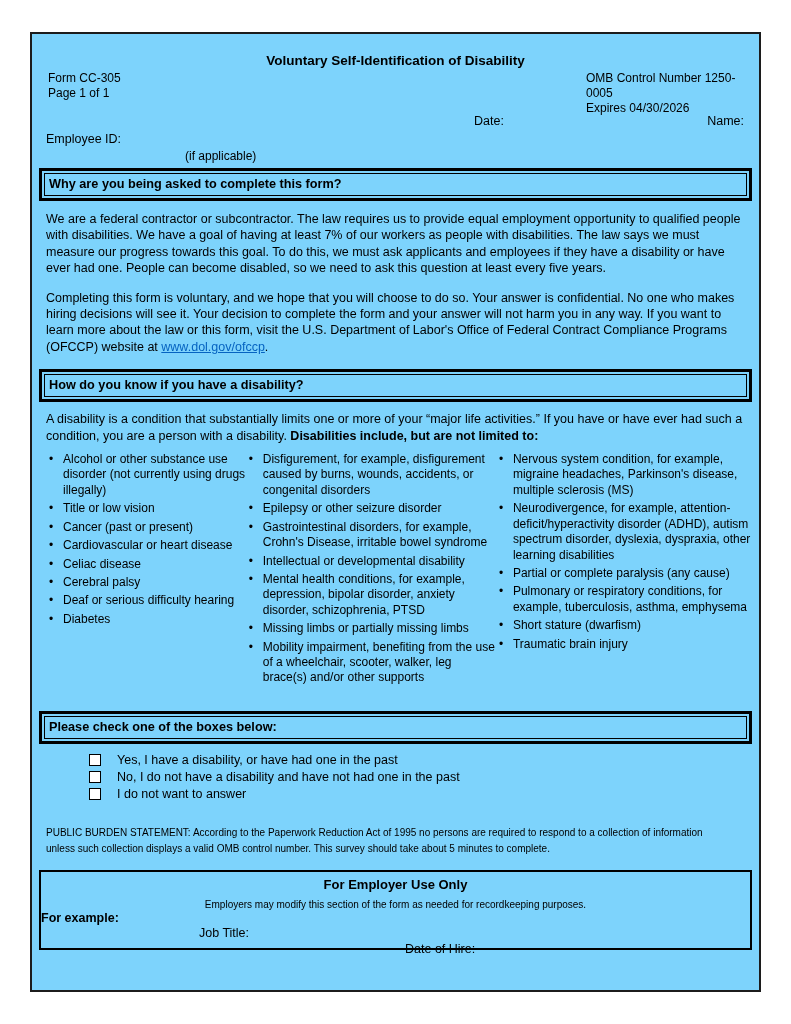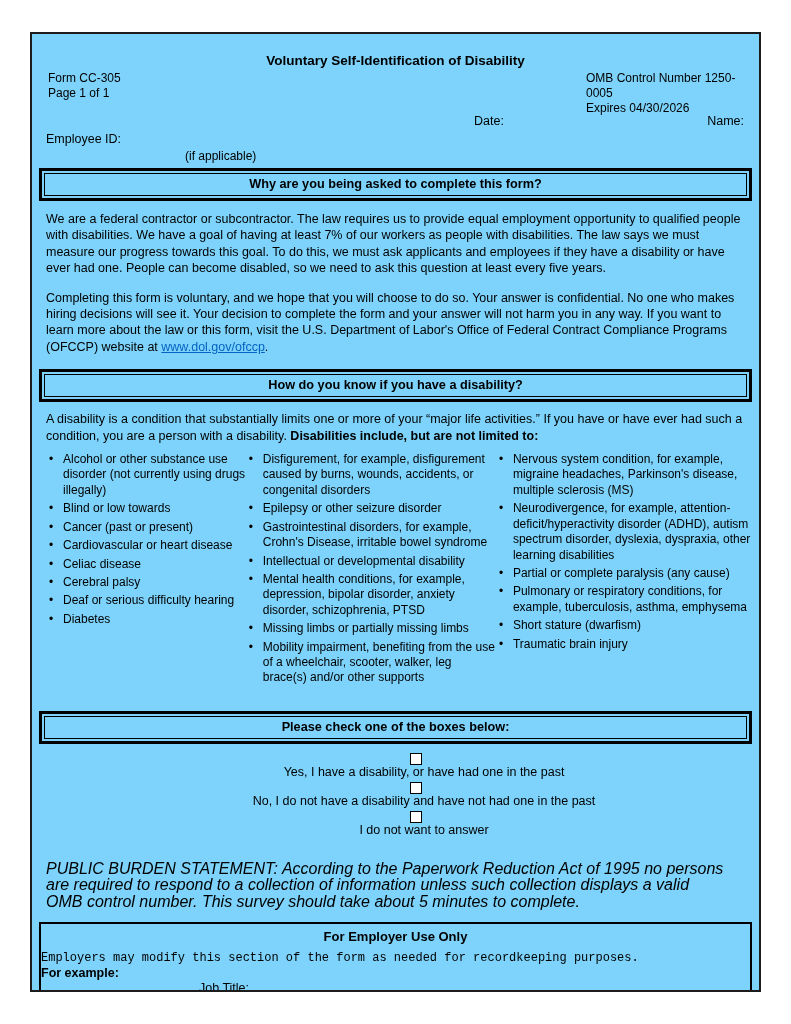--- a/index.html
+++ b/index.html
@@ -63,21 +63,21 @@
     font-size: 12px;
   }
   .section-box {
     margin: 5px 7px 0 7px;
     border: 3px solid #000;
     padding: 2px;
   }
   .section-box-inner {
     border: 1px solid #000;
     padding: 3px 4px 4px 4px;
-    text-align: center;
+    text-align: left;
     font-weight: bold;
     font-size: 12.7px;
   }
   .para {
     margin: 10px 15px 0 14px;
     font-size: 12.5px;
     line-height: 16.4px;
   }
   .para.second {
     margin-top: 13px;
@@ -114,53 +114,50 @@
     top: 0;
   }
   .check-section {
     margin: 9px 0 0 57px;
     font-size: 12.5px;
   }
   .check-row {
     display: flex;
     align-items: center;
     margin-bottom: 3px;
-    flex-direction: column;
   }
   .checkbox {
     display: inline-block;
     width: 10px;
     height: 10px;
     border: 1.5px solid #000;
     box-sizing: content-box;
     margin-right: 16px;
     flex: 0 0 auto;
     background: #fff;
   }
   .burden {
     margin: 24px 31px 0 14px;
-    font-size: 16px;
+    font-size: 10px;
     line-height: 16.4px;
-    font-style: italic;
   }
   .employer-box {
     margin: 12px 7px 0 7px;
     border: 2px solid #000;
     padding: 5px 0 6px 0;
   }
   .employer-title {
     text-align: center;
     font-weight: bold;
     font-size: 13px;
   }
   .employer-line1 {
-    text-align: left;
-    font-size: 12px;
+    text-align: center;
+    font-size: 10px;
     margin-top: 7px;
-    font-family: Liberation Mono, monospace;
   }
   .employer-line2 {
     text-align: left;
     font-size: 12.5px;
     margin-top: 1px;
     font-weight: bold;
   }
   .employer-labels {
     position: relative;
     height: 16px;
@@ -212,21 +209,21 @@
   </div>
 
   <div class="para" style="margin-top:9px">
     <span>A disability is a condition that substantially limits one or more of your “major life activities.” If you have or have ever had such a condition, you are a person with a disability. </span><span class="bold">Disabilities include, but are not limited to:</span>
   </div>
 
   <div class="columns">
     <div class="col col-1">
       <ul class="bullets">
         <li>Alcohol or other substance use disorder (not currently using drugs illegally)</li>
-        <li>Blind or low towards</li>
+        <li>Title or low vision</li>
         <li>Cancer (past or present)</li>
         <li>Cardiovascular or heart disease</li>
         <li>Celiac disease</li>
         <li>Cerebral palsy</li>
         <li>Deaf or serious difficulty hearing</li>
         <li>Diabetes</li>
       </ul>
     </div>
     <div class="col col-2">
       <ul class="bullets">

